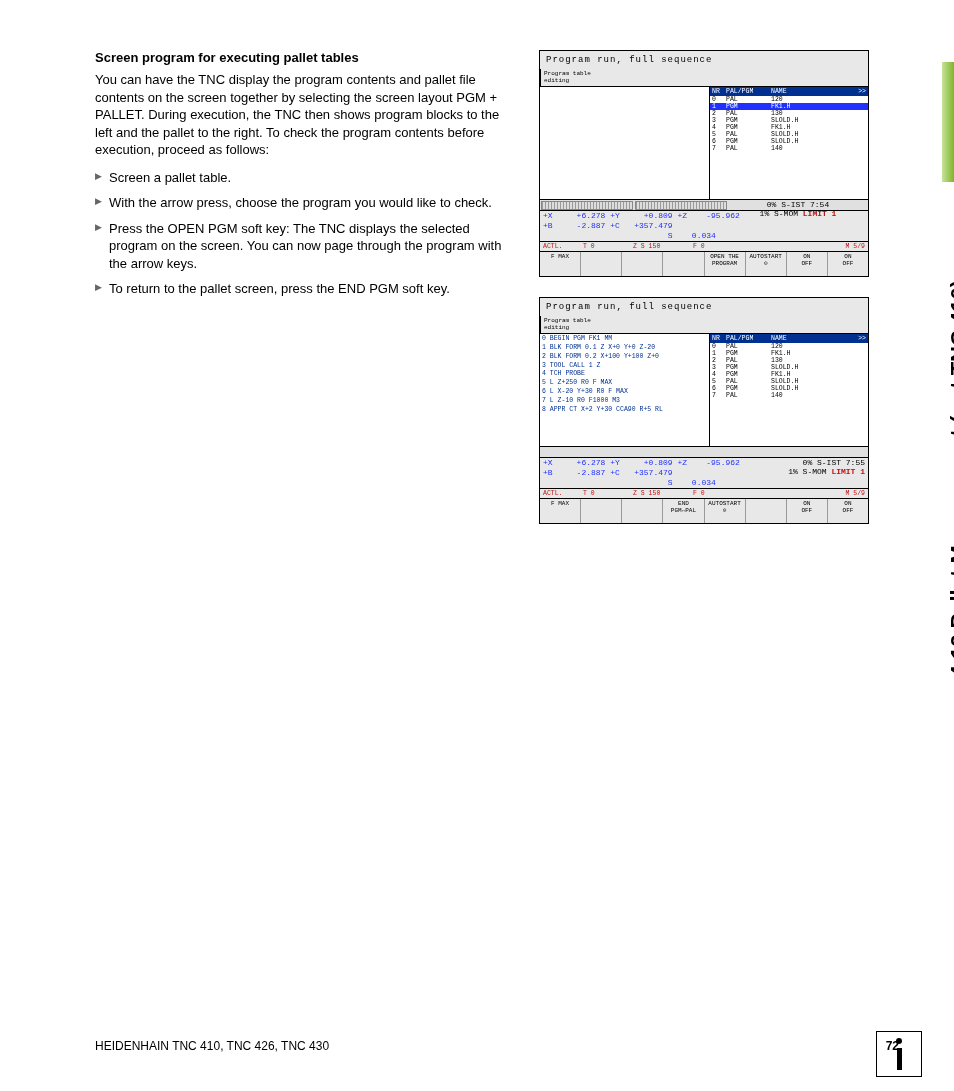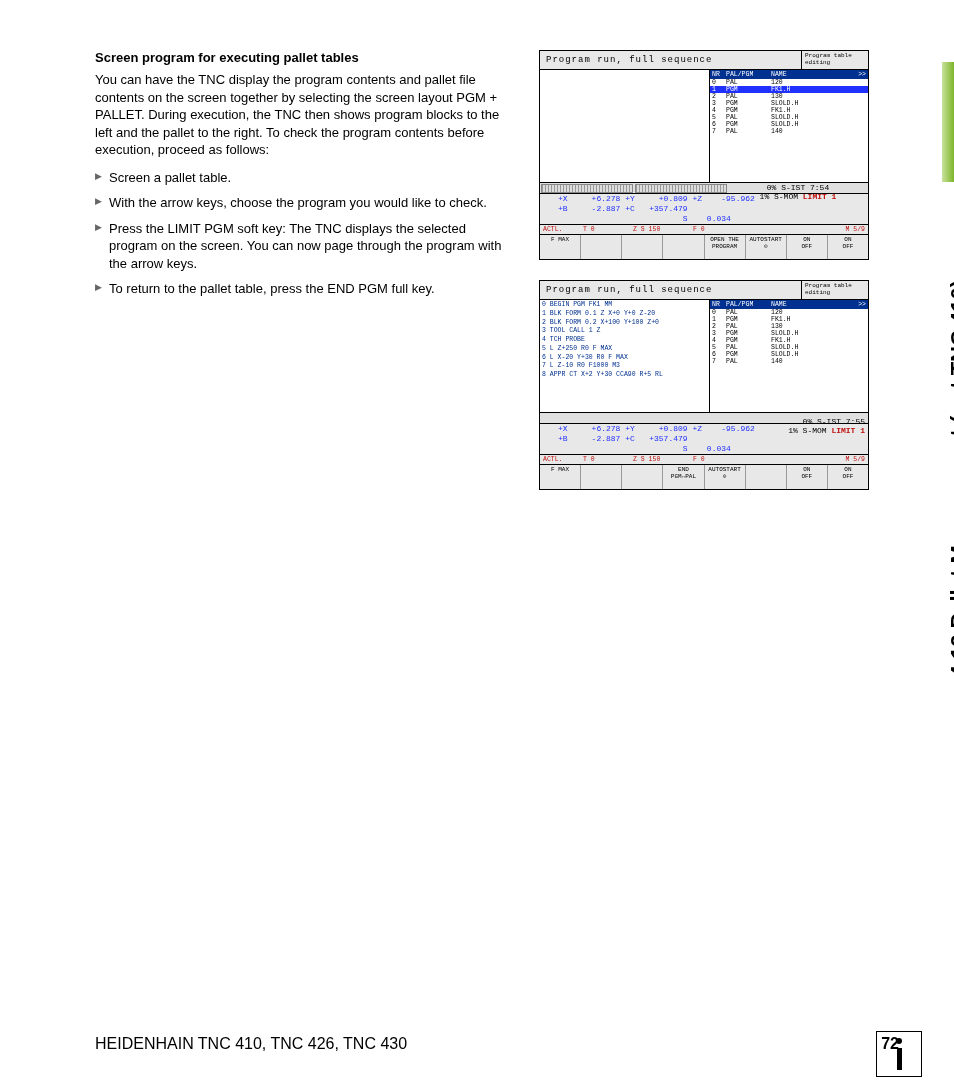--- a/index.html
+++ b/index.html
@@ -49,47 +49,47 @@
   .bullets li::before { content: "▶"; position: absolute; left: 0; top: 1px; font-size: 9px; color: #666; }
   .screenshot {
     border: 1px solid #000;
     background: #e8e8e8;
     font-family: "OCR A Extended","Courier New",monospace;
     font-size: 8px;
     margin-bottom: 20px;
     width: 328px;
     position: relative;
   }
-  .scr-header { display: flex; }
+  .scr-header { display: flex; flex-direction: column; }
   .scr-title { flex: 1; padding: 4px 6px; font-size: 9px; letter-spacing: 1px; }
   .scr-mode { width: 60px; border-left: 1px solid #000; padding: 2px 3px; font-size: 6px; line-height: 1.1; }
   .scr-body { display: flex; height: 112px; border-top: 1px solid #000; background: #fff; }
   .scr-left { flex: 1; border-right: 1px solid #000; font-size: 6.5px; padding: 1px 2px; line-height: 1.35; color: #003090; }
   .scr-right { width: 158px; font-size: 6.5px; }
   .tbl-head { background: #003090; color: #fff; display: flex; padding: 1px 2px; }
   .tbl-head .h1 { width: 14px; } .tbl-head .h2 { width: 45px; } .tbl-head .h3 { flex: 1; } .tbl-head .h4 { width: 14px; text-align: right; }
   .tbl-row { display: flex; padding: 0 2px; }
   .tbl-row.sel { background: #2030ff; color: #fff; }
   .tbl-row .c1 { width: 14px; } .tbl-row .c2 { width: 45px; } .tbl-row .c3 { flex: 1; }
   .scr-slider { height: 10px; border-top: 1px solid #000; background: #e0e0e0; display: flex; }
   .scr-slider .bar { width: 90px; height: 7px; margin: 1px; border: 1px solid #888; background: repeating-linear-gradient(90deg,#999,#999 1px,#ddd 1px,#ddd 3px); }
   .scr-status { border-top: 1px solid #000; background: #e8e8e8; font-size: 8px; padding: 0 3px; line-height: 1.25; }
-  .blue { color: #2030ff; margin-left: 15px; }
+  .blue { color: #2030ff; }
   .scr-actl { display: flex; font-size: 6.5px; color: #c01010; padding: 1px 3px; border-top: 1px solid #000; background: #e8e8e8; }
   .scr-softkeys { display: flex; border-top: 1px solid #000; background: #e8e8e8; height: 24px; }
   .sk { flex: 1; border-right: 1px solid #999; font-size: 6px; text-align: center; line-height: 1.1; padding-top: 2px; position: relative; }
   .sk:last-child { border-right: none; }
   .footer {
     position: absolute;
     bottom: 38px;
     left: 95px;
     right: 55px;
     display: flex;
     justify-content: space-between;
-    font-size: 16px;
+    font-size: 12px;
     gap: 30px;
   }
   .pagenum { font-weight: bold; }
   .info-badge {
     position: absolute;
     bottom: 14px;
     right: 32px;
     width: 44px;
     height: 44px;
     border: 1.5px solid #000;
@@ -114,23 +114,23 @@
 <div class="page">
   <div class="green-tab"></div>
   <div class="sideways-text">4.12 Pallet Management (not TNC 410)</div>
 
   <div class="content">
     <div class="leftcol">
       <h4 class="title">Screen program for executing pallet tables</h4>
       <p class="para">You can have the TNC display the program contents and pallet file contents on the screen together by selecting the screen layout PGM + PALLET. During execution, the TNC then shows program blocks to the left and the pallet to the right. To check the program contents before execution, proceed as follows:</p>
       <ul class="bullets">
         <li>Screen a pallet table.</li>
-        <li>With the arrow keys, choose the program you would like to check.</li>
-        <li>Press the LIMIT PGM soft key: The TNC displays the selected program on the screen. You can now page through the program with the arrow keys.</li>
-        <li>To return to the pallet table, press the END PGM full key.</li>
+        <li>With the arrow press, choose the program you would like to check.</li>
+        <li>Press the OPEN PGM soft key: The TNC displays the selected program on the screen. You can now page through the program with the arrow keys.</li>
+        <li>To return to the pallet screen, press the END PGM soft key.</li>
       </ul>
     </div>
 
     <div class="rightcol">
 
       <div class="screenshot">
         <div class="scr-header">
           <div class="scr-title">Program run, full sequence</div>
           <div class="scr-mode" style="white-space:pre-line;">Program table
 editing</div>
@@ -288,21 +288,21 @@
                 </div>
                 <div class="tbl-row">
                   <span class="c1">7</span>
                   <span class="c2">PAL</span>
                   <span class="c3">140</span>
                 </div>
               </div>
           </div>
         </div>
         <div class="scr-slider">
-          <div style="flex:1;text-align:right;padding:4px 3px;">
+          <div style="flex:1;text-align:right;padding:11px 3px;">
             <span>0% S-IST 7:55</span><br>
             <span>1% S-MOM</span>
             <span class="limit">LIMIT 1</span>
           </div>
         </div>
         <div class="scr-status">
           <div class="coords blue" style="white-space:pre;">+X     +6.278 +Y     +0.809 +Z    -95.962</div>
           <div class="coords blue" style="white-space:pre;">+B     -2.887 +C   +357.479</div>
           <div class="coords blue" style="white-space:pre;">                          S    0.034</div>
         </div>

